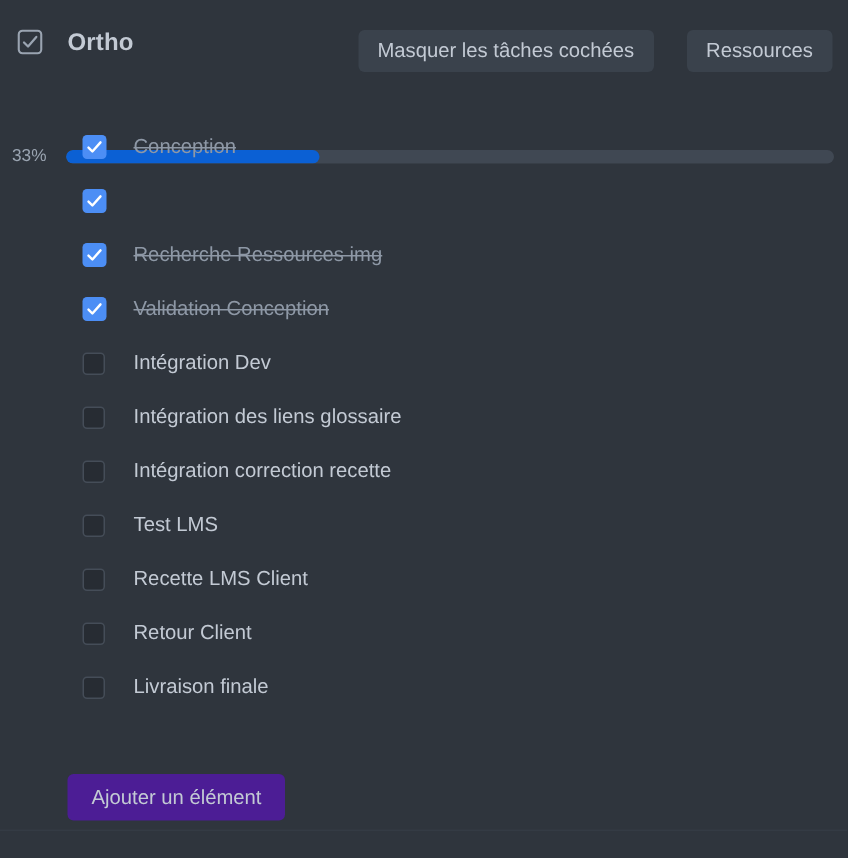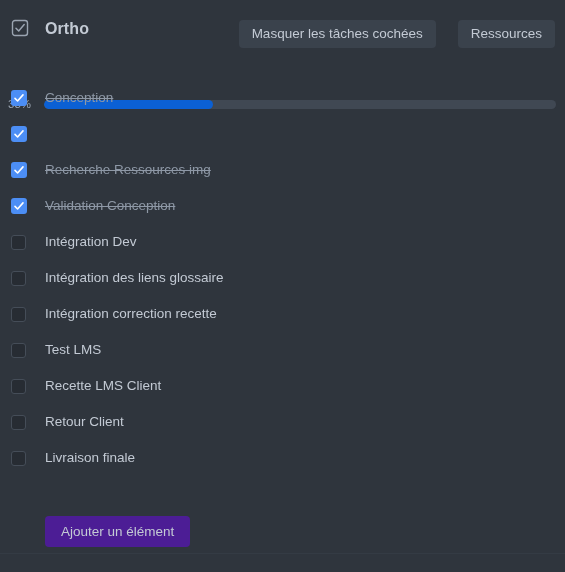--- a/index.html
+++ b/index.html
@@ -123,20 +123,21 @@
     left: 0;
     top: 80px;
     width: 565px;
   }
 
   .task-row {
     position: relative;
     height: 36px;
     display: flex;
     align-items: center;
+    margin-left: 44px;
   }
 
   .cb {
     position: absolute;
     left: 11px;
     top: 10px;
     width: 16px;
     height: 16px;
     box-sizing: border-box;
     border-radius: 3px;

